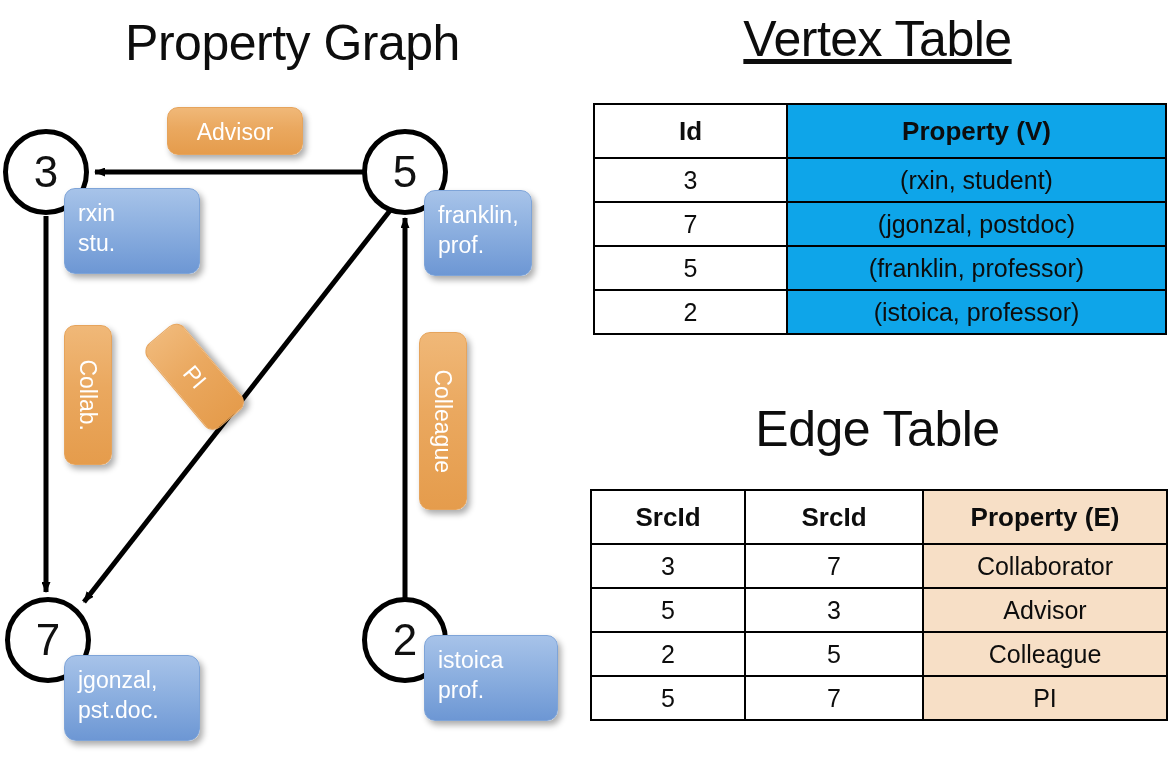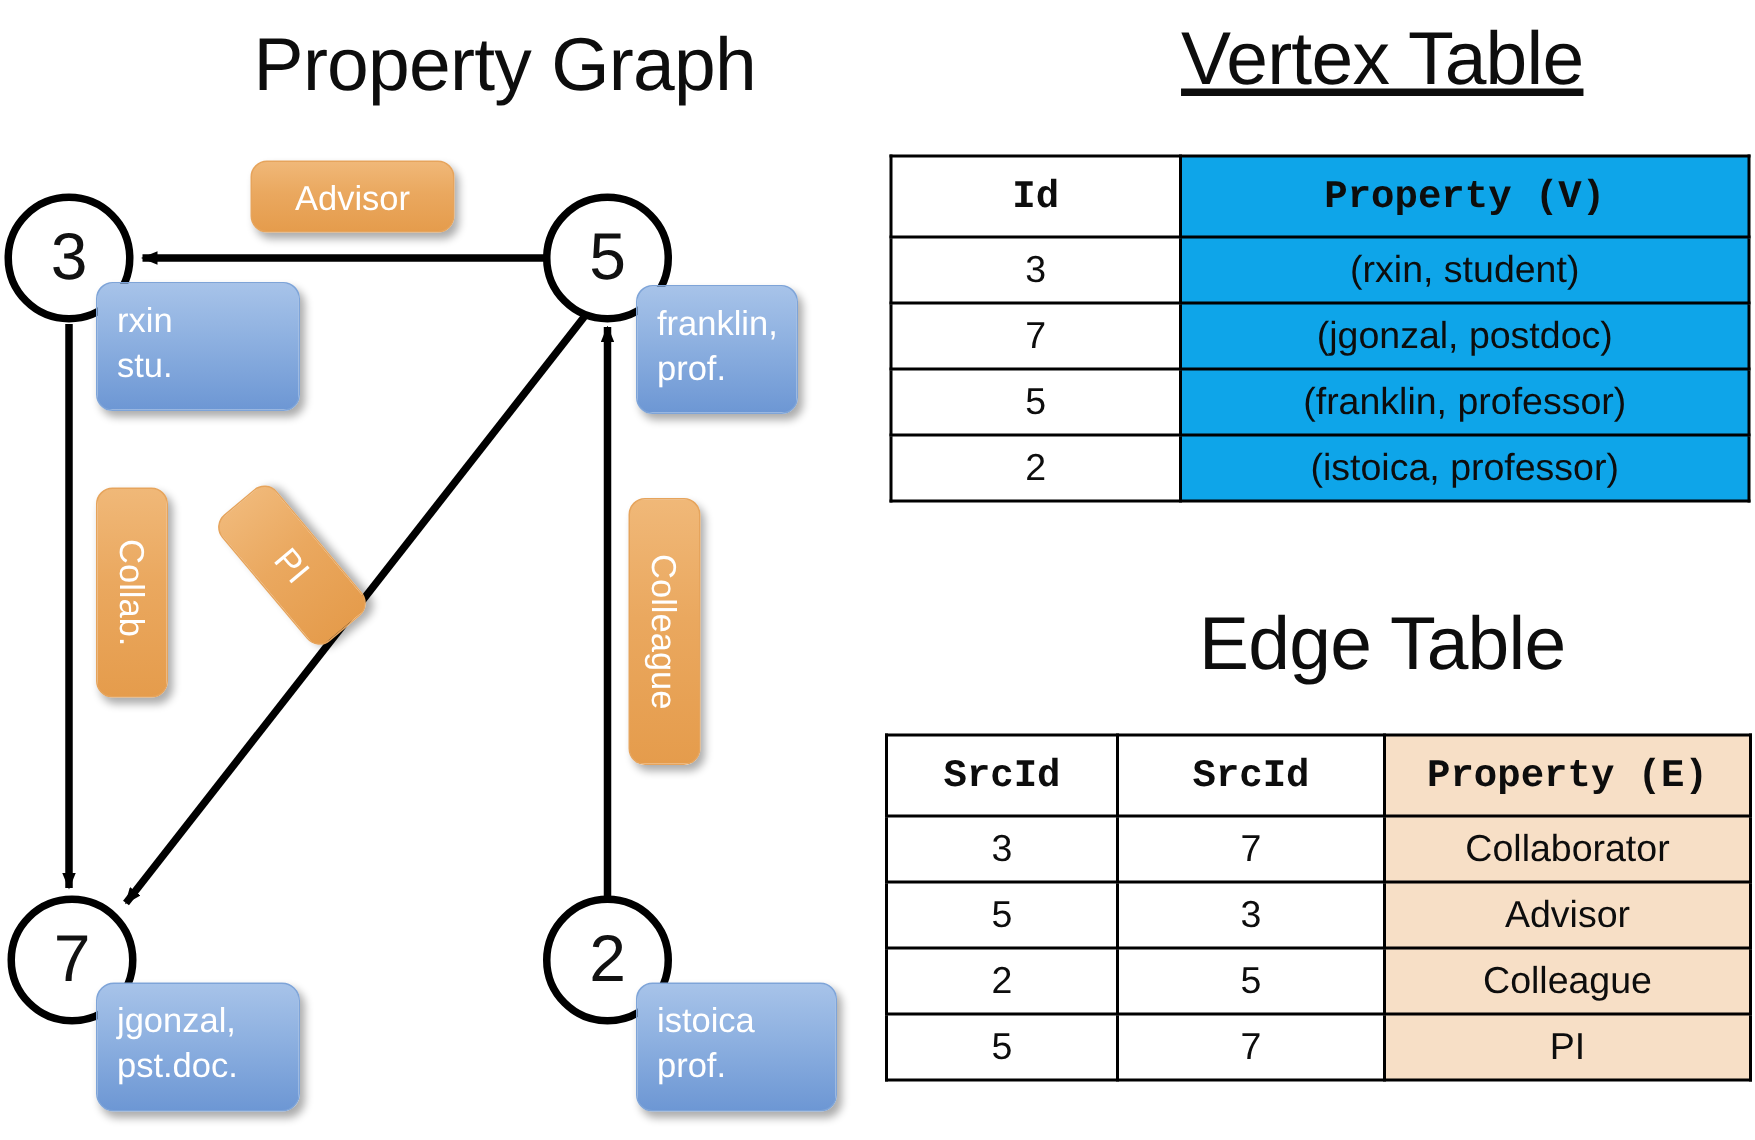--- a/index.html
+++ b/index.html
@@ -20,21 +20,20 @@
   
   .title {
     position: absolute;
     font-family: "Liberation Sans", sans-serif;
     font-weight: 300;
     font-size: 50px;
     line-height: 1;
     color: #0d0d0d;
     white-space: nowrap;
     letter-spacing: -0.5px;
-    padding-left: 44px;
   }
   #title-property-graph { left: 0; top: 18px; width: 585px; text-align: center; }
   #title-vertex-table   { left: 585px; top: 14px; width: 585px; text-align: center; text-decoration: underline; }
   #title-edge-table     { left: 585px; top: 404px; width: 585px; text-align: center; }
 
   
   #graph-canvas {
     position: absolute;
     left: 0; top: 0;
     width: 585px; height: 760px;
@@ -109,21 +108,20 @@
     font-size: 25px;
     color: #0d0d0d;
     padding: 0;
     height: 44px;
     box-sizing: border-box;
   }
   .data-table th {
     font-weight: bold;
     font-size: 26px;
     height: 54px;
-    font-family: Liberation Mono, monospace;
   }
   .cell-white { background: #ffffff; }
   .cell-blue  { background: #0ea5e9; }
   .cell-peach { background: #f7dfc6; }
 
   #vertex-table { left: 593px; top: 103px; width: 574px; }
   #edge-table   { left: 590px; top: 489px; width: 578px; }
 </style>
 </head>
 <body>
@@ -175,21 +173,21 @@
     <div class="prop-box blue" style="left:424px; top:190px; width:108px; height:86px;">
       <div>franklin,</div>
       <div>prof.</div>
     </div>
 
     <div class="prop-box blue" style="left:64px; top:655px; width:136px; height:86px;border-radius:12px;">
       <div>jgonzal,</div>
       <div>pst.doc.</div>
     </div>
 
-    <div class="prop-box blue" style="left:424px; top:655px; width:134px; height:86px;">
+    <div class="prop-box blue" style="left:424px; top:635px; width:134px; height:86px;">
       <div>istoica</div>
       <div>prof.</div>
     </div>
 
     <div class="prop-box orange" style="left:167px; top:107px; width:136px; height:48px; padding-top:9px;">
       <span>Advisor</span>
     </div>
 
     <div class="prop-box orange vertical" style="left:64px; top:325px; width:48px; height:140px;">
       <span class="vlabel">Collab.</span>

